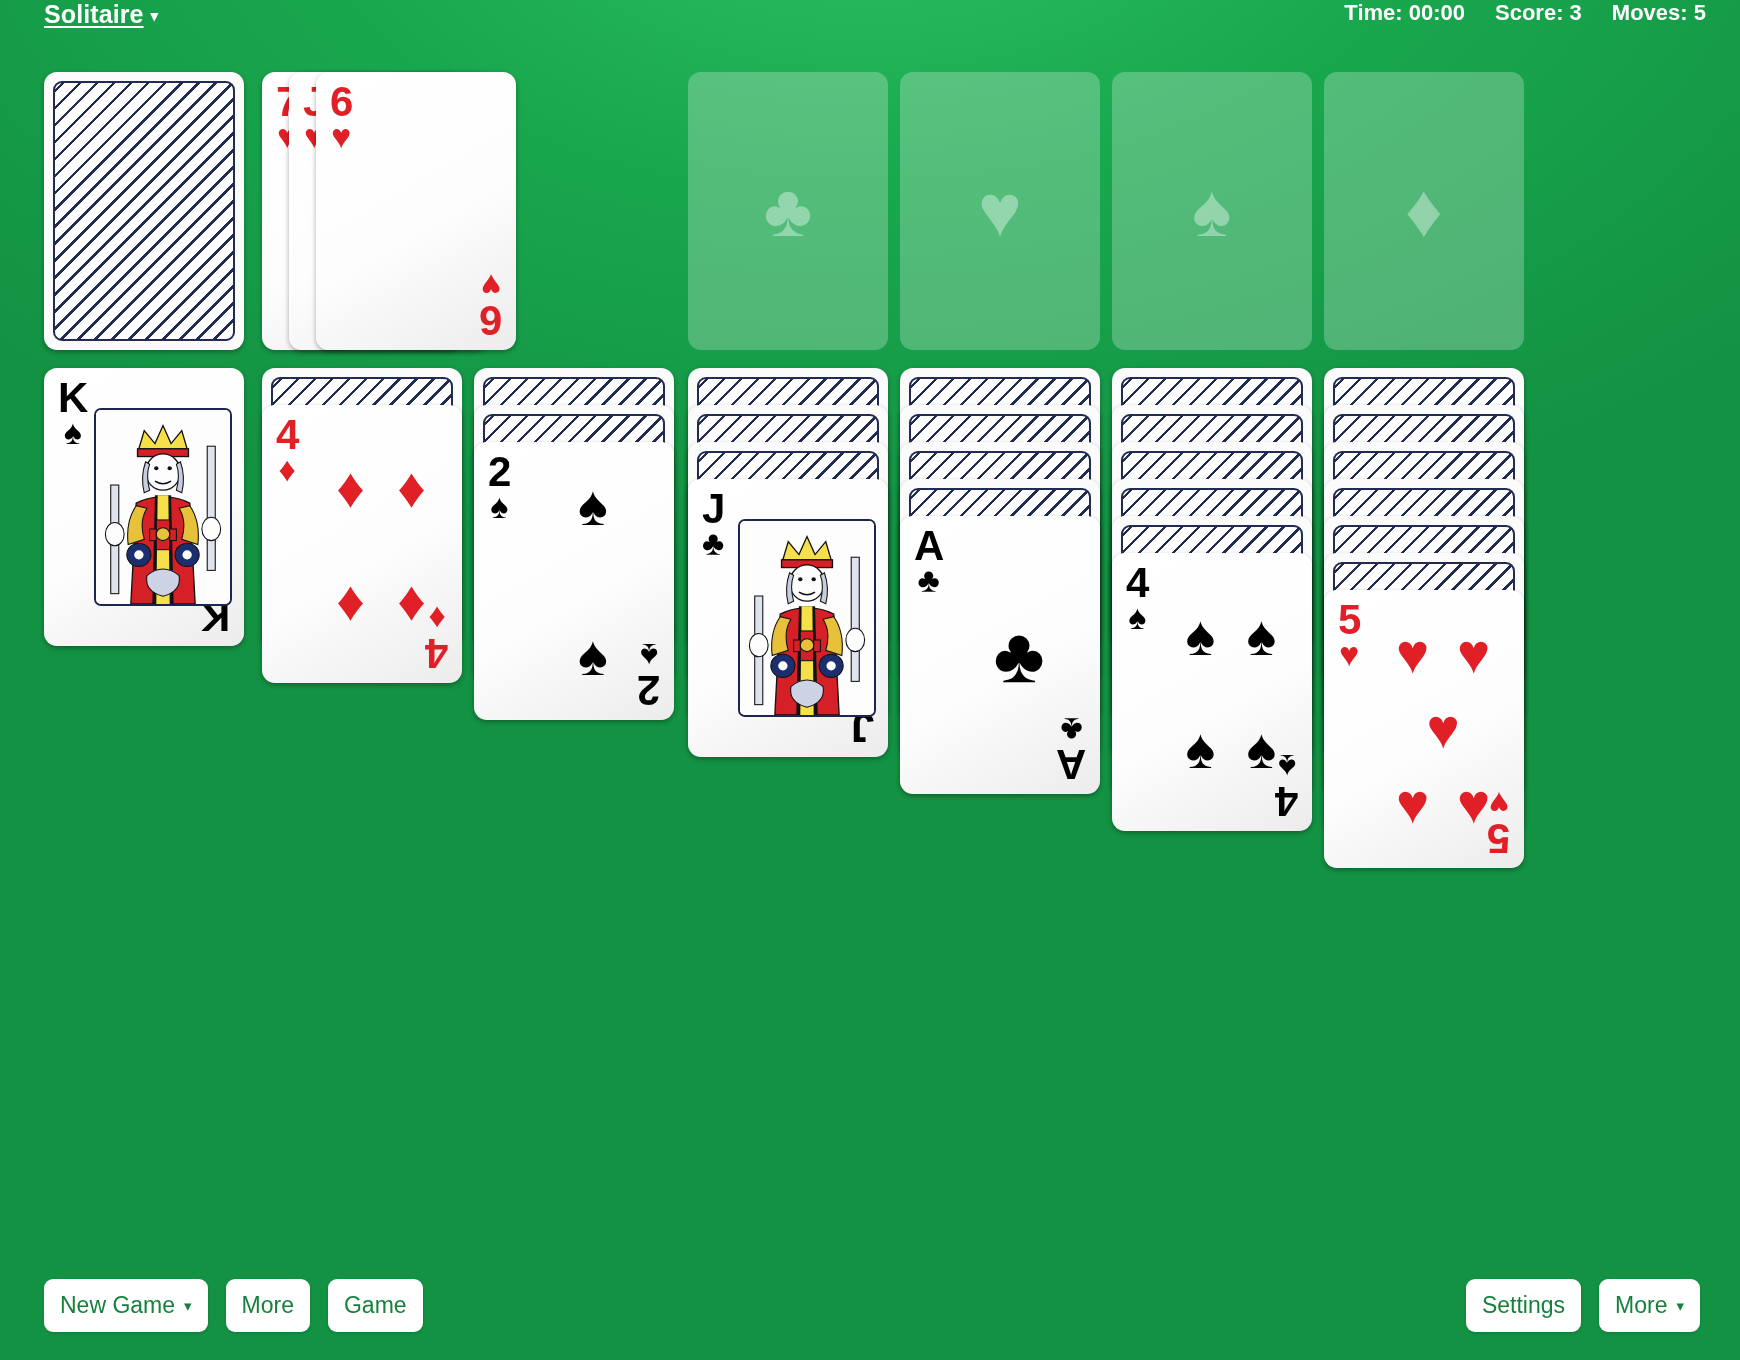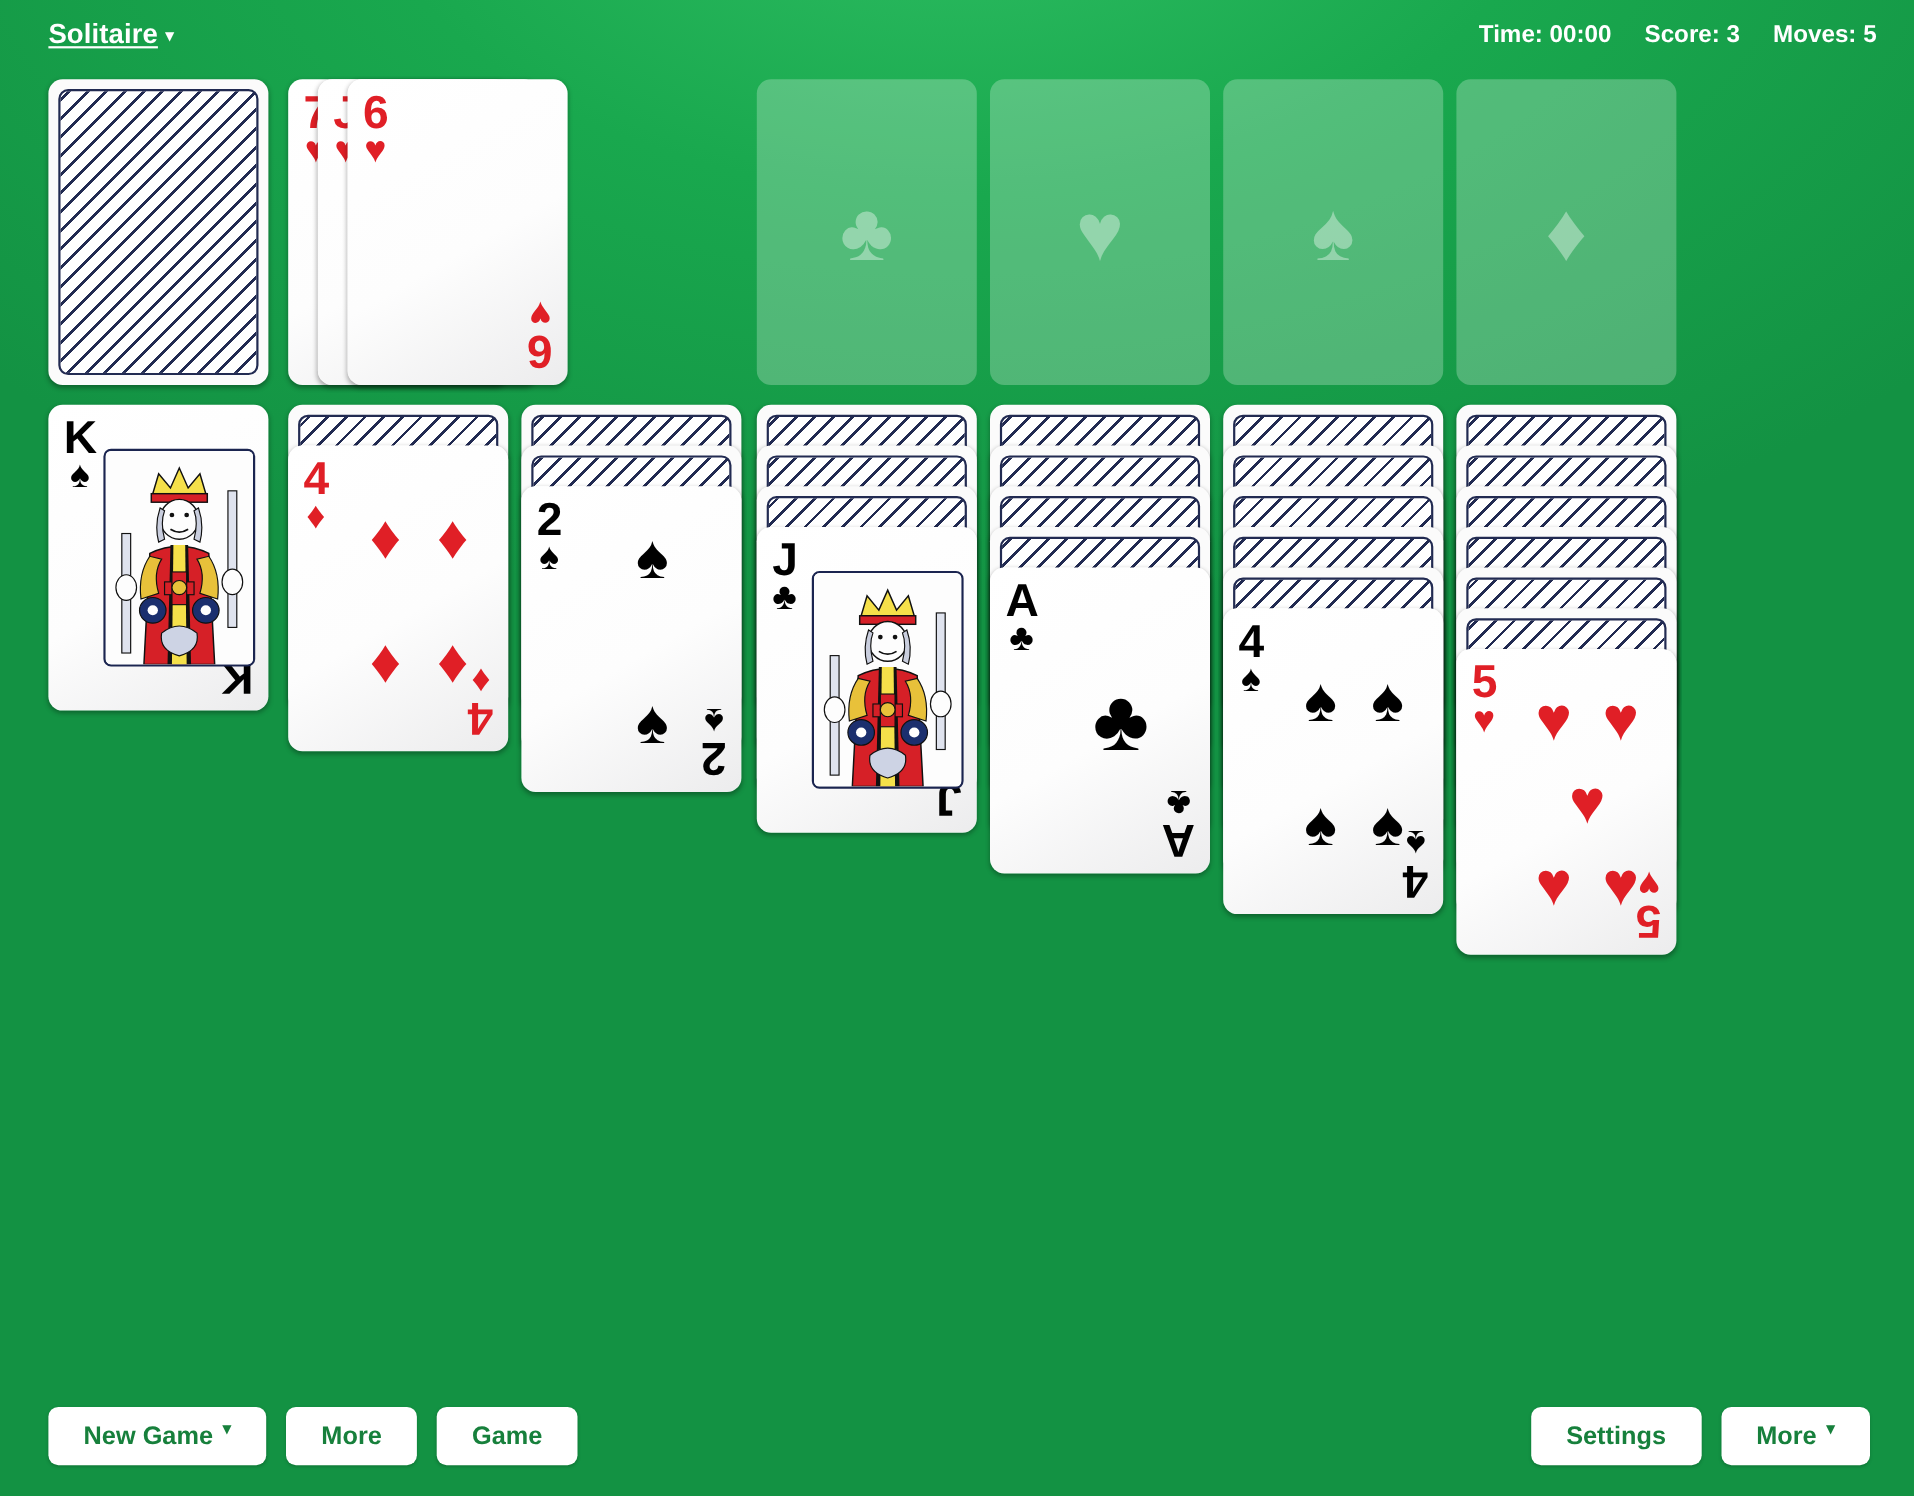--- a/index.html
+++ b/index.html
@@ -22,21 +22,21 @@
     background:
       radial-gradient(ellipse 1200px 700px at 50% -10%, #2fbf63 0%, #19a84e 45%, #139243 100%);
   }
 
   
   #topbar {
     position: absolute;
     top: 0; left: 0; right: 0;
     height: 62px;
     display: flex;
-    align-items: center;
+    align-items: flex-start;
     justify-content: space-between;
     padding: 0 34px 0 44px;
   }
   #app-menu {
     color: #ffffff;
     font-size: 25px;
     font-weight: bold;
     letter-spacing: .1px;
     display: flex;
     align-items: baseline;
@@ -171,27 +171,27 @@
     display: flex;
     align-items: center;
     justify-content: space-between;
     padding: 0 40px 0 44px;
   }
   .btn-group { display: flex; gap: 18px; align-items: center; }
   .btn {
     background: #ffffff;
     color: #17803c;
     font-size: 23px;
-    font-weight: bold;
+    font-weight: normal;
     border: none;
     border-radius: 9px;
-    padding: 13px 32px;
+    padding: 13px 16px;
     cursor: pointer;
     display: flex;
-    align-items: flex-start;
+    align-items: center;
     gap: 9px;
     font-family: "Liberation Sans", sans-serif;
     box-shadow: 0 1px 3px rgba(0,0,0,.18);
     white-space: nowrap;
   }
   .btn .caret { font-size: 15px; position: relative; top: 0; }
 </style>
 </head>
 <body>
 

